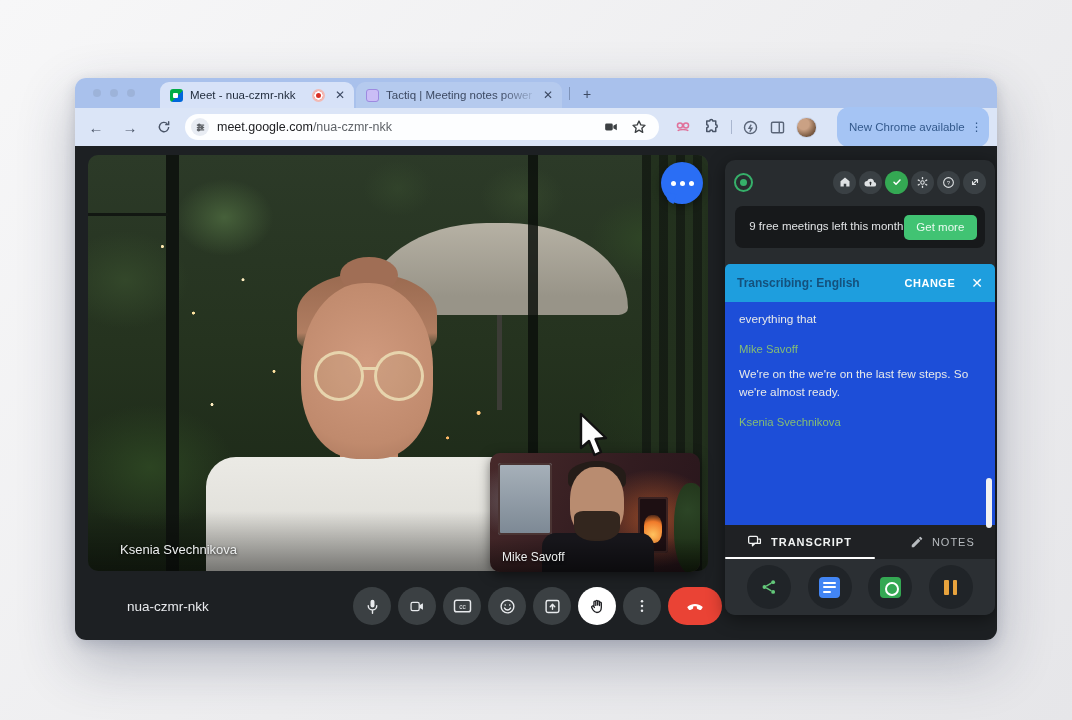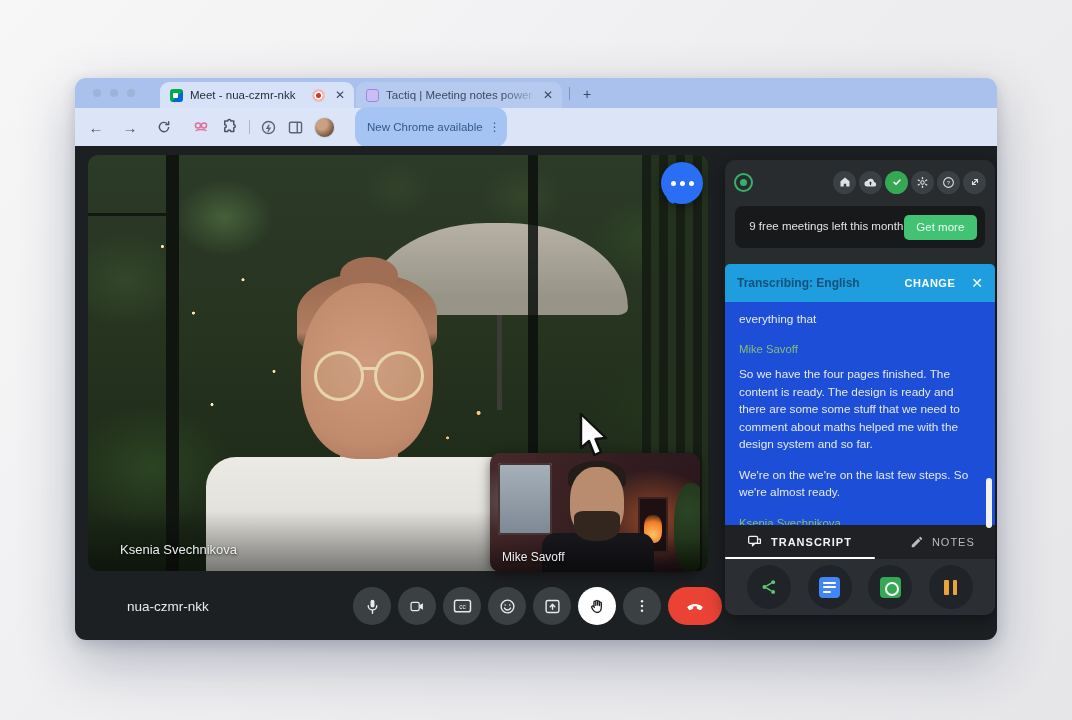--- a/index.html
+++ b/index.html
@@ -184,20 +184,41 @@
 
   <div class="toolbar">
     <div class="navbtn">←</div>
     <div class="navbtn">→</div>
     <div class="navbtn">
       <svg width="14" height="14" viewBox="0 0 24 24" fill="none" stroke="#4a5568" stroke-width="2.4">
           <path d="M20 12a8 8 0 1 1-2.3-5.6"></path>
           <path d="M20 3v5h-5" stroke-linecap="round"></path>
         </svg>
     </div>
+    <div class="omnibox">
+      <span class="tune-chip">
+        <svg width="11" height="11" viewBox="0 0 24 24" fill="none" stroke="#5f6368" stroke-width="2.6">
+            <path d="M4 7h16M4 12h16M4 17h16"></path>
+            <circle cx="9" cy="7" r="2.4" fill="#5f6368"></circle>
+            <circle cx="15" cy="12" r="2.4" fill="#5f6368"></circle>
+            <circle cx="8" cy="17" r="2.4" fill="#5f6368"></circle>
+          </svg>
+      </span>
+      <span class="url-domain">meet.google.com</span>
+        <span class="url-path">/nua-czmr-nkk</span>
+      <span class="omni-icons">
+        <svg width="16" height="14" viewBox="0 0 24 24" fill="#3c4043">
+            <rect x="2" y="6" width="13" height="12" rx="2.5"></rect>
+            <path d="M16 10l6-3.5v11L16 14z"></path>
+          </svg>
+        <svg width="16" height="16" viewBox="0 0 24 24" fill="none" stroke="#3c4043" stroke-width="2">
+            <path d="M12 3l2.7 5.8 6.3.7-4.7 4.3 1.3 6.2-5.6-3.2-5.6 3.2 1.3-6.2L3 9.5l6.3-.7z" stroke-linejoin="round"></path>
+          </svg>
+      </span>
+    </div>
     <div class="ext-cluster">
       <svg width="20" height="18" viewBox="0 0 24 24" fill="none" stroke="#e0719a" stroke-width="2">
           <circle cx="8" cy="10" r="3.4"></circle>
           <circle cx="16" cy="10" r="3.4"></circle>
           <path d="M5 17c2-2.4 12-2.4 14 0"></path>
         </svg>
       <svg width="18" height="18" viewBox="0 0 24 24" fill="none" stroke="#4a5568" stroke-width="2">
           <path d="M9 4a2 2 0 1 1 4 0h4v5a2 2 0 1 1 0 4v5h-4a2 2 0 1 0-4 0H5v-5a2 2 0 1 0 0-4V4h4z" stroke-linejoin="round"></path>
         </svg>
       <span class="vdiv"></span>
@@ -375,21 +396,20 @@
 
       <div class="banner">
         <span class="banner-label">Transcribing: English</span>
         <span class="banner-change">CHANGE</span>
         <span class="banner-x">✕</span>
       </div>
 
       <div class="transcript">
         <div class="t-line">everything that</div>
         <div class="t-speaker">Mike Savoff</div>
-        <div class="t-line">So we have the four pages finished. The content is ready. The design is ready and there are some some stuff that we need to comment about maths helped me with the design system and so far.</div>
         <div class="t-line">We're on the we're on the last few steps. So we're almost ready.</div>
         <div class="t-speaker">Ksenia Svechnikova</div>
 
       </div>
 
       <div class="sb-tabs">
         <div class="sb-tab t1">
           <svg width="16" height="14" viewBox="0 0 24 22" fill="none" stroke="#f1f3f3" stroke-width="2">
               <rect x="2" y="2" width="14" height="11" rx="2"></rect>
               <path d="M8 13v4l4-4h8.5V6.5H17" stroke-linejoin="round"></path>

